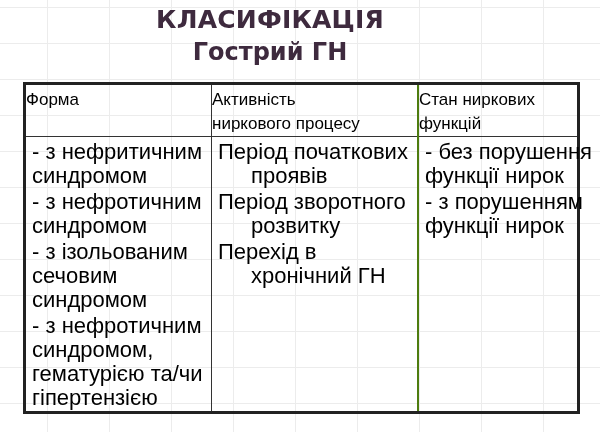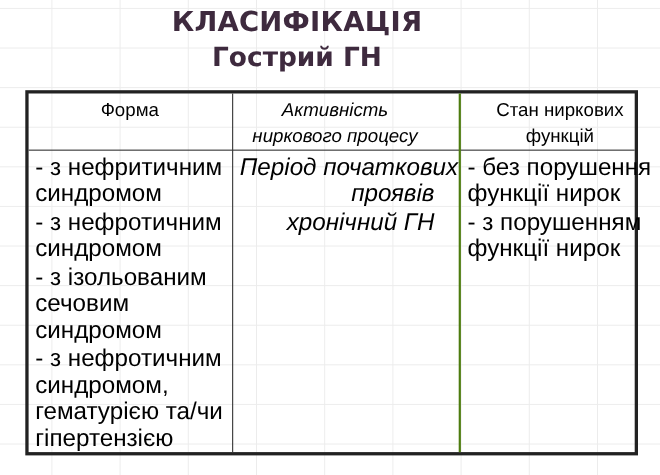--- a/index.html
+++ b/index.html
@@ -47,53 +47,51 @@
       box-sizing: border-box;
       border: 3px solid #222;
       background: transparent;
     }
     .col {
       position: absolute;
       top: 0;
       bottom: 0;
     }
     .col1 { left: 0; width: 184px; }
-    .col2 { left: 185px; width: 185px; border-left: 1px solid #333; font-style: italic; }
+    .col2 { left: 185px; width: 185px; border-left: 1px solid #333; }
     .col3 { left: 391px; width: 180px; border-left: 2px solid #4d7c0f; }
     .hdr-divider {
       position: absolute;
       left: 0;
       right: 0;
       top: 51px;
       height: 0;
       border-top: 1px solid #333;
     }
     .hdr {
       position: absolute;
       top: 3px;
       left: 0;
       right: 0;
-      text-align: center;
       font-size: 17px;
       line-height: 24px;
     }
     .cell {
       position: absolute;
       top: 55px;
       left: 6px;
       right: 2px;
       font-size: 22px;
       line-height: 24px;
     }
     .entry {
       margin-bottom: 2px;
     }
     .col2 .entry .l2 {
       padding-left: 33px;
-      text-align: right;
     }
     .col2 .entry:last-child .l2 {
       padding-left: 33px;
     }
     .line { display: block; white-space: nowrap; }
   </style>
 </head>
 <body>
 
 <div class="title-block">
@@ -135,20 +133,25 @@
     <div class="hdr">
       <span class="line">Активність</span>
       <span class="line">ниркового процесу</span>
     </div>
     <div class="cell">
       <div class="entry">
         <span class="line">Період початкових</span>
         <span class="line l2">проявів</span>
       </div>
       <div class="entry">
+        <span class="line">Період зворотного</span>
+        <span class="line l2">розвитку</span>
+      </div>
+      <div class="entry">
+        <span class="line">Перехід в</span>
         <span class="line l2">хронічний ГН</span>
       </div>
     </div>
   </div>
 
   <div class="col col3">
     <div class="hdr">
       <span class="line">Стан ниркових</span>
       <span class="line">функцій</span>
     </div>

